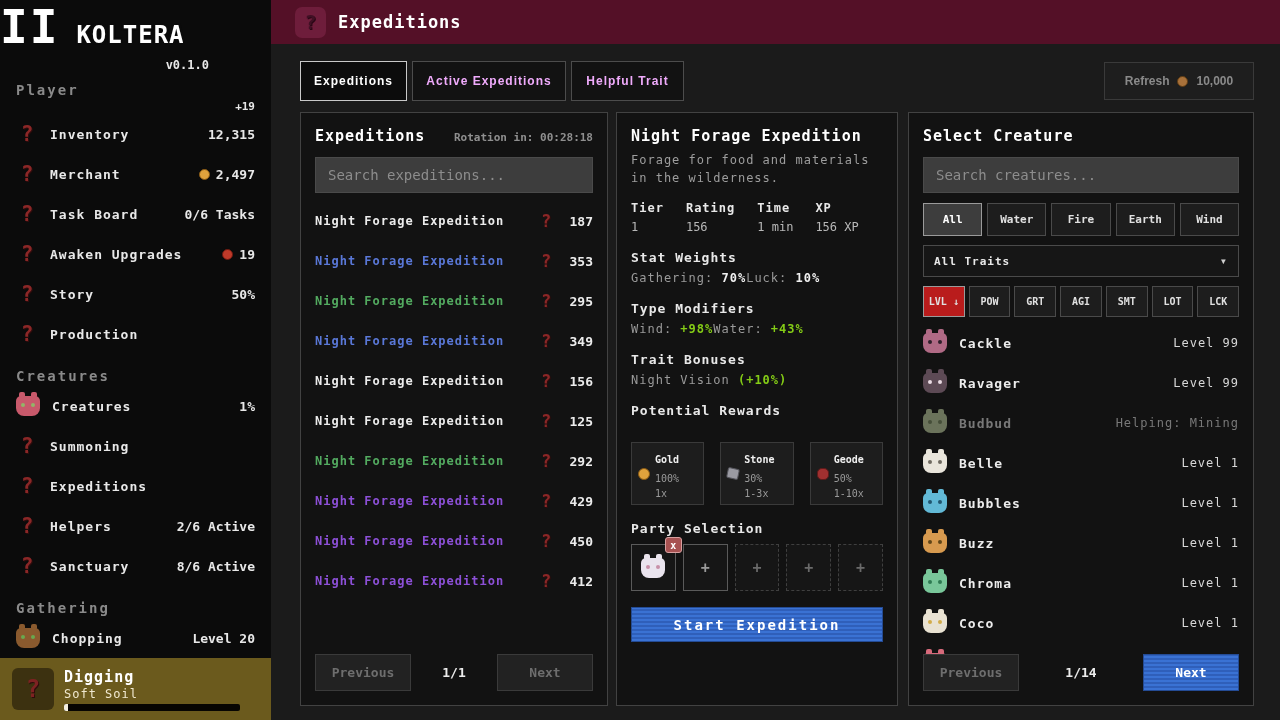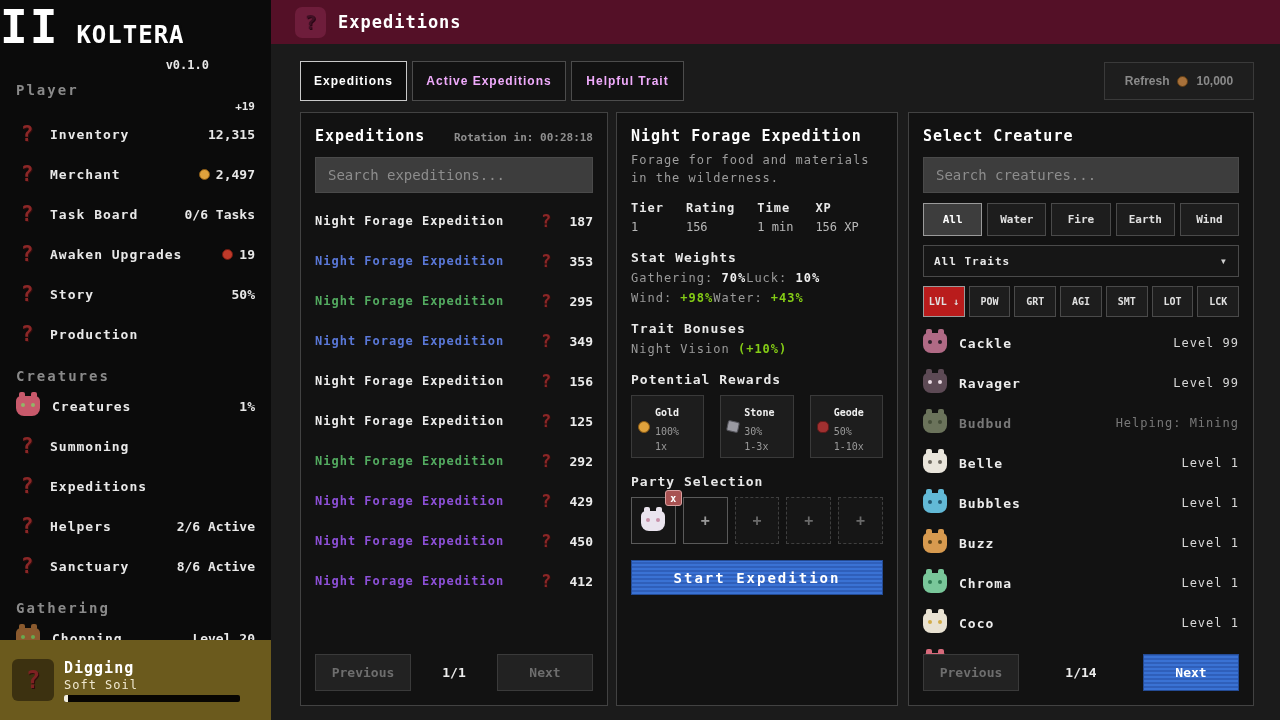--- a/index.html
+++ b/index.html
@@ -20,21 +20,21 @@
   .s-label { font-size:13px; font-weight:bold; color:#e8e8e8; letter-spacing:1px; }
   .s-value { margin-left:auto; font-size:13px; font-weight:bold; color:#e8e8e8; display:flex; align-items:center; gap:6px; }
   .q-icon { width:22px; height:24px; display:inline-flex; align-items:center; justify-content:center; }
   .q-icon::before { content:"?"; font-size:21px; font-weight:bold; color:#8b2727; text-shadow:1px 1px 0 #2e0c0c; }
   .q-icon.sm::before { font-size:17px; }
   .coin-dot { width:11px; height:11px; border-radius:50%; background:#e0a23c; border:1px solid #8a5a14; display:inline-block; }
   .orb-dot { width:11px; height:11px; border-radius:50%; background:#c03a2a; border:1px solid #6e1a10; display:inline-block; }
   .creature-blob { position:relative; width:24px; height:20px; border-radius:5px 5px 8px 8px; background:var(--body,#888); display:inline-block; }
   .creature-blob::before { content:""; position:absolute; top:-4px; left:3px; width:6px; height:6px; border-radius:2px; background:var(--body,#888); box-shadow:12px 0 var(--body,#888); }
   .creature-blob::after { content:""; position:absolute; top:7px; left:5px; width:4px; height:4px; border-radius:50%; background:var(--accent,#333); box-shadow:10px 0 var(--accent,#333); }
-  .active-tool { position:absolute; left:0; bottom:0; width:271px; height:80px; background:#6b5a1d; display:flex; align-items:center; padding:0 12px; gap:10px; cursor:pointer; }
+  .active-tool { position:absolute; left:0; bottom:0; width:271px; height:62px; background:#6b5a1d; display:flex; align-items:center; padding:0 12px; gap:10px; cursor:pointer; }
   .tool-tile { width:42px; height:42px; border-radius:6px; background:#3c3110; display:flex; align-items:center; justify-content:center; }
   .tool-tile .q-icon::before { color:#7e2222; font-size:24px; }
   .tool-info { flex:1; }
   .tool-title { font-size:15px; font-weight:bold; color:#fff; letter-spacing:1px; }
   .tool-sub { font-size:12px; color:#f0e8cf; margin:1px 0 3px; letter-spacing:1px; }
   .tool-track { width:176px; height:7px; background:#070502; border-radius:2px; overflow:hidden; }
   .tool-fill { height:100%; background:#f3eede; }
 
   
   .topbar { position:absolute; left:271px; top:0; width:1009px; height:44px; background:#541027; display:flex; align-items:center; padding-left:24px; gap:12px; }
@@ -77,21 +77,21 @@
 
   
   .detail-desc { margin-top:6px; font-size:12px; color:#9d9d9d; line-height:18px; letter-spacing:1px; }
   .stats-row { display:flex; gap:22px; margin-top:14px; }
   .st-label { font-size:12px; font-weight:bold; color:#e8e8e8; letter-spacing:1px; }
   .st-value { font-size:12px; color:#b8b8b8; margin-top:5px; }
   .sec-head { margin-top:16px; font-size:13px; font-weight:bold; color:#e8e8e8; letter-spacing:1px; }
   .sec-line { margin-top:6px; font-size:12px; color:#9a9a9a; letter-spacing:1px; display:flex; gap:0; }
   .sec-line b { color:#f0f0f0; }
   .sec-line .green { color:#84cc16; font-weight:bold; }
-  .rewards-row { display:flex; gap:16px; margin-top:8px; }
+  .rewards-row { display:flex; gap:16px; margin-top:24px; }
   .reward-chip { flex:1; background:#1d1d1d; border:1px solid #3a3a3a; padding:5px 6px; display:flex; gap:5px; align-items:center; cursor:default; }
   .chip-icon { flex:0 0 12px; }
   .gold-ic { width:12px; height:12px; border-radius:50%; background:#e0a23c; border:1px solid #8a5a14; }
   .stone-ic { width:11px; height:11px; background:#9a9aa2; border:1px solid #55555c; transform:rotate(12deg); border-radius:2px; }
   .geode-ic { width:12px; height:12px; border-radius:40%; background:#a03030; border:1px solid #5f1a1a; }
   .chip-name { font-size:10px; font-weight:bold; color:#f0f0f0; }
   .chip-chance { font-size:10px; color:#9a9a9a; }
   .chip-amt { font-size:10px; color:#9a9a9a; margin-top:2px; }
   .party-row { display:flex; gap:7px; margin-top:8px; }
   .p-slot { width:47px; height:47px; border:1px solid #5a5a5a; background:#161616; display:flex; align-items:center; justify-content:center; position:relative; color:#9a9a9a; font-size:15px; font-weight:bold; cursor:pointer; }
@@ -345,20 +345,21 @@
           <div class="st-value">156 XP</div>
         </div>
     </div>
 
     <div class="sec-head">Stat Weights</div>
     <div class="sec-line">
       <span><span>Gathering:</span> <b>70%</b></span>
       <span><span>Luck:</span> <b>10%</b></span>
     </div>
 
+    <div class="sec-head">Type Modifiers</div>
     <div class="sec-line">
       <span><span>Wind:</span> <span class="green">+98%</span></span>
       <span><span>Water:</span> <span class="green">+43%</span></span>
     </div>
 
     <div class="sec-head">Trait Bonuses</div>
     <div class="sec-line">
       <span><span>Night Vision</span> <span class="green">(+10%)</span></span>
     </div>
 

